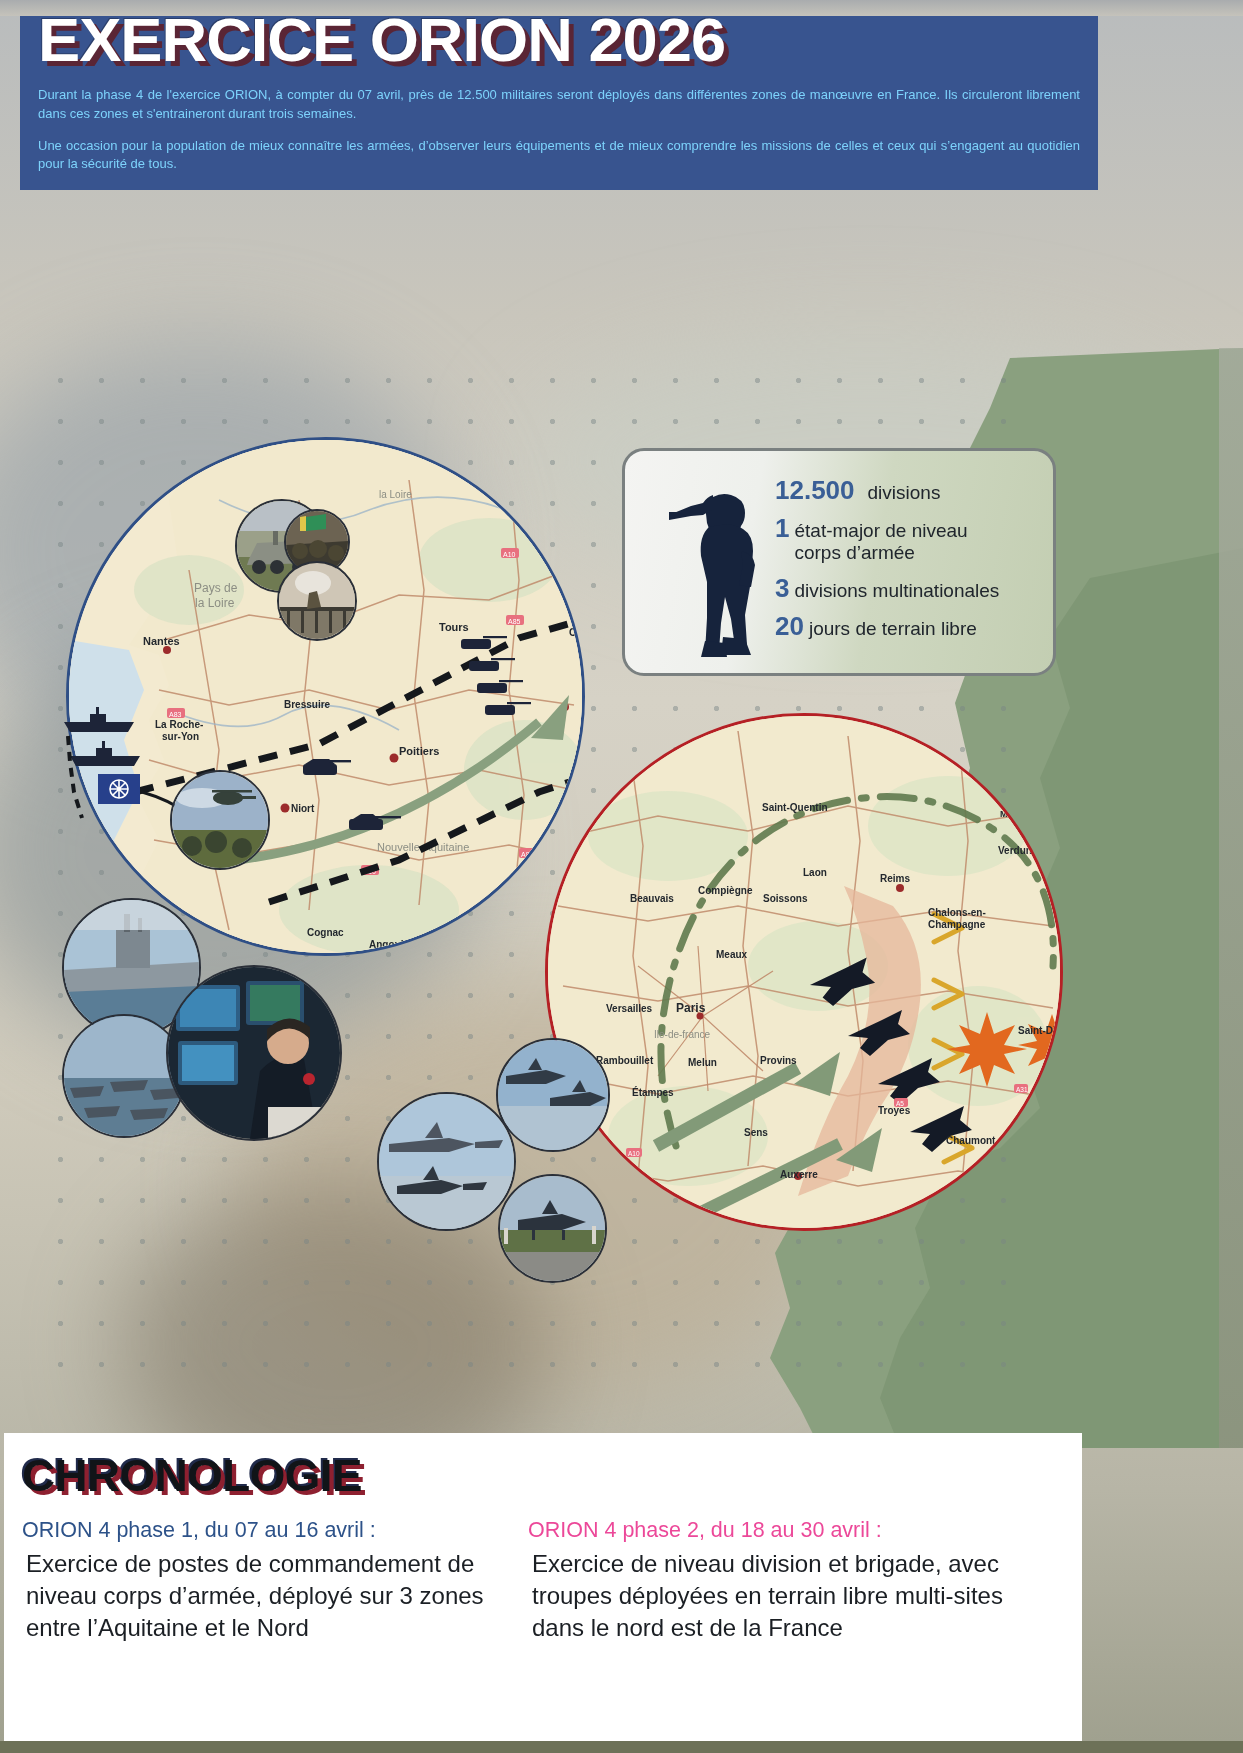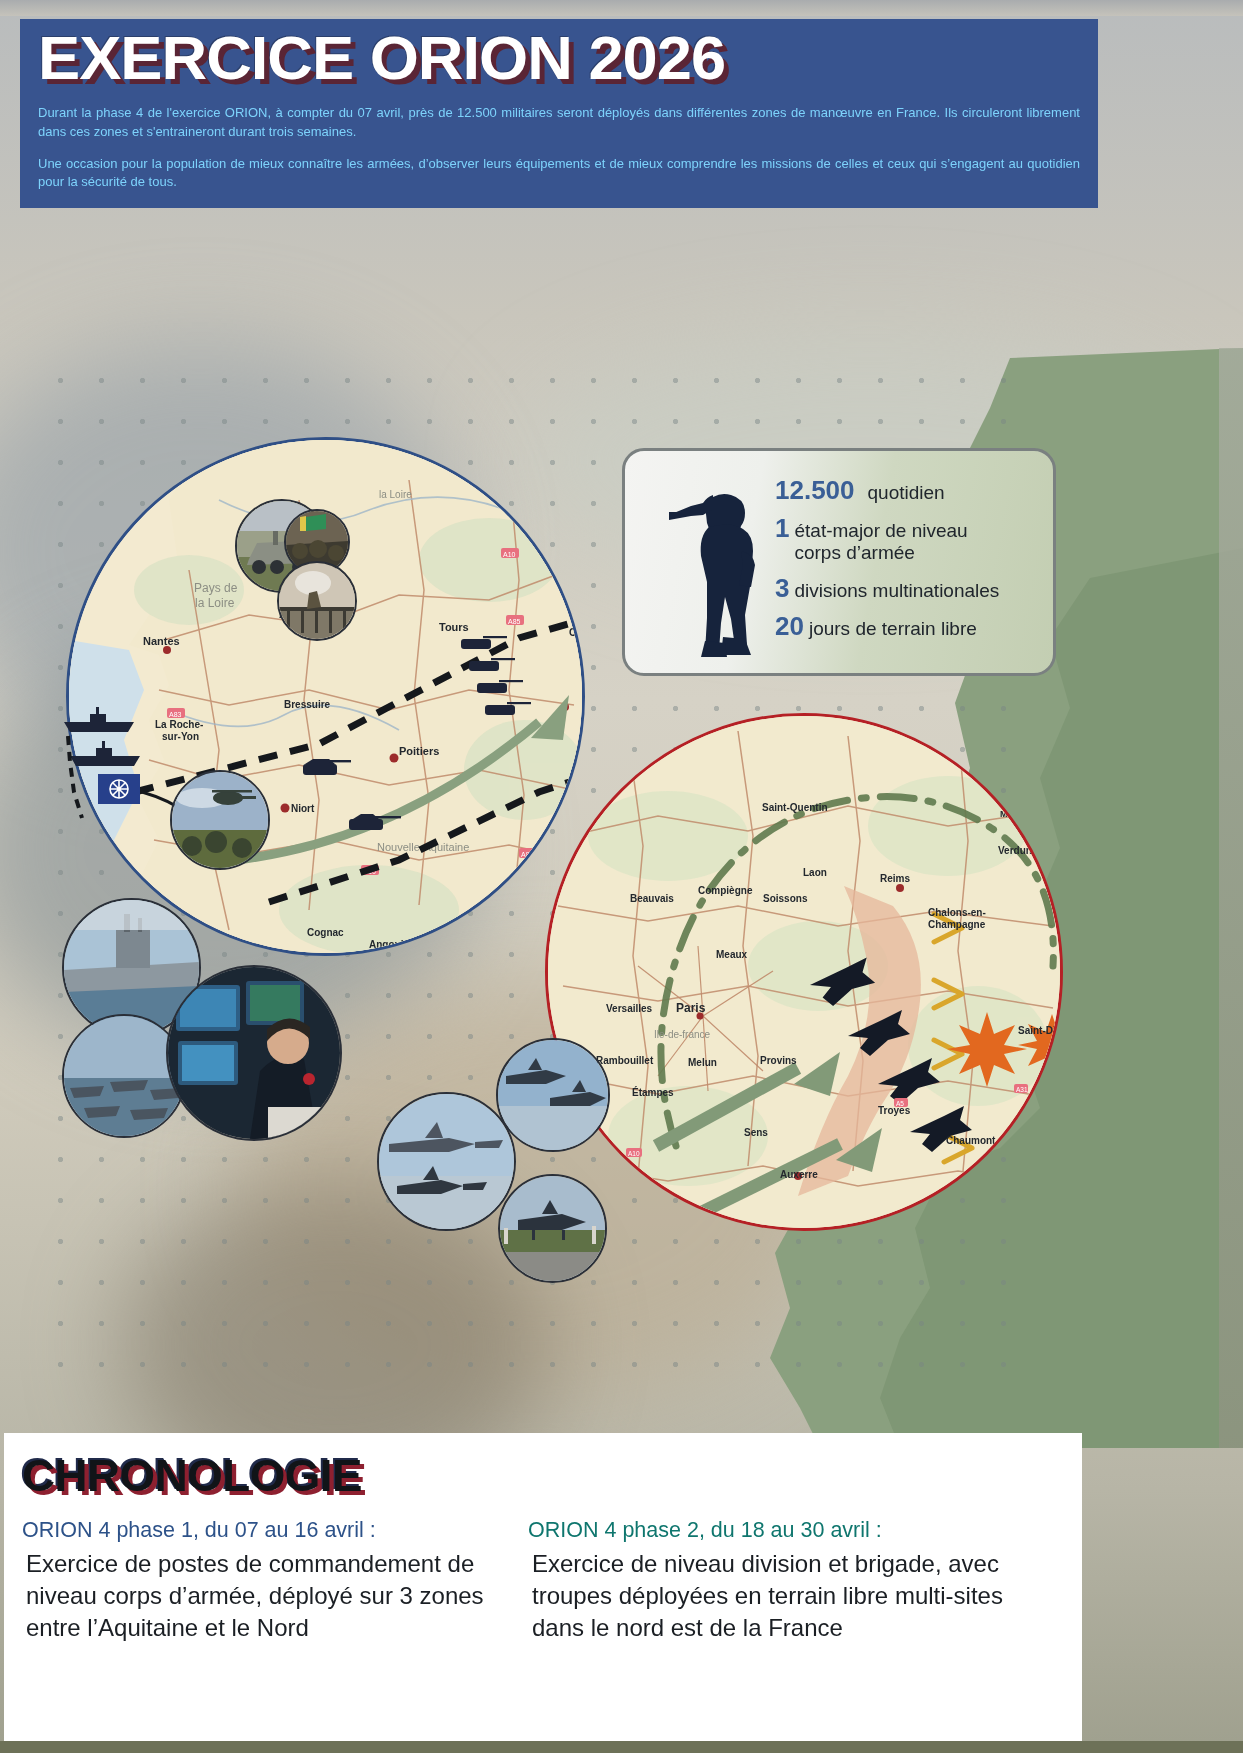--- a/index.html
+++ b/index.html
@@ -18,21 +18,21 @@
 
   
   .france{position:absolute;left:0;top:348px;width:1243px;height:1100px;}
 
   
   .dots{position:absolute;left:40px;top:360px;width:1000px;height:1030px;
     background-image:radial-gradient(circle,rgba(120,132,132,.45) 2.6px,transparent 2.9px);
     background-size:41px 41px;}
 
   
-  .header{position:absolute;left:20px;top:19px;width:1078px;background:#38548f;padding:0 0 16px 0;}
+  .header{position:absolute;left:20px;top:1px;width:1078px;background:#38548f;padding:0 0 16px 0;}
   .title{font-size:62px;font-weight:bold;color:#fff;letter-spacing:-1px;margin:6px 0 2px 18px;
     line-height:1.05;text-shadow:5px 5px 0 #5a2535,-1px -1px 0 #2b3f6b;
     font-family:"Liberation Sans",sans-serif;transform:scaleX(1.02);transform-origin:left;}
   .hp{color:#7dd3fc;font-size:13px;line-height:1.42;text-align:justify;margin:14px 18px 0 18px;}
 
   
   .map-left{position:absolute;left:66px;top:437px;width:513px;height:513px;border-radius:50%;
     border:3px solid #2f4f86;overflow:hidden;background:#f2ead2;}
   .map-right{position:absolute;left:545px;top:713px;width:512px;height:512px;border-radius:50%;
     border:3px solid #b52025;overflow:hidden;background:#f1e9ce;}
@@ -56,21 +56,21 @@
 
   
   .chrono{position:absolute;left:4px;top:1433px;width:1078px;height:308px;background:#fff;}
   .chrono-title{font-size:44px;font-weight:bold;color:#111418;margin:18px 0 12px 18px;
     letter-spacing:-.5px;text-shadow:4px 4px 0 #8e2030,-2px -2px 0 #202a4a;transform:scaleX(1.04);
     transform-origin:left;display:inline-block;}
   .cols{display:flex;margin:4px 0 0 18px;}
   .col{width:492px;padding-right:14px;}
   .col h4{margin:0 0 2px 0;font-size:21.5px;font-weight:normal;line-height:1.25;}
   .c1 h4{color:#2d5289;}
-  .c2 h4{color:#0f766e;}
+  .c2 h4{color:#ec4899;}
   .col p{margin:4px;font-size:24px;color:#1b1f24;line-height:1.33;}
 
   .edge-top{position:absolute;left:0;top:0;width:1243px;height:16px;
     background:linear-gradient(180deg,#a9acae,#c5c3bb);}
   .edge-bot{position:absolute;left:0;bottom:0;width:1243px;height:12px;background:#6d7158;}
   .side-r{position:absolute;right:0;top:348px;width:24px;height:1100px;
     background:linear-gradient(180deg,#a8ada0,#8f9481);opacity:.8;}
 </style>
 </head>
 <body>
@@ -511,21 +511,21 @@
         <rect x="16" y="41" width="14" height="4"></rect>
         <path d="M56 56 q22 -6 34 2 q10 6 10 22 l-2 30 l-6 34 l2 30 l-12 2 l-4 -28 l-6 -22 l-4 26 l-2 28 l-14 1 l2 -34 l0 -36 l-6 -26 q-2 -20 8 -29 Z"></path>
         <path d="M88 80 q12 2 14 14 l-4 22 l-12 -2 l4 -20 Z"></path>
         <path d="M70 166 l22 2 l6 16 l-30 0 Z"></path>
         <path d="M52 170 l20 2 l2 14 l-26 0 Z"></path>
       </g>
     </svg>
     <div class="stat-list">
       <div class="stat-row r1">
         <span class="stat-num">12.500</span>
-        <span class="stat-lab">quotidien</span>
+        <span class="stat-lab">divisions</span>
       </div>
       <div class="stat-row">
         <span class="stat-num">1</span>
         <span class="stat-lab">
           <span>état-major de niveau</span>
           <small>corps d’armée</small>
         </span>
       </div>
       <div class="stat-row">
         <span class="stat-num">3</span>

